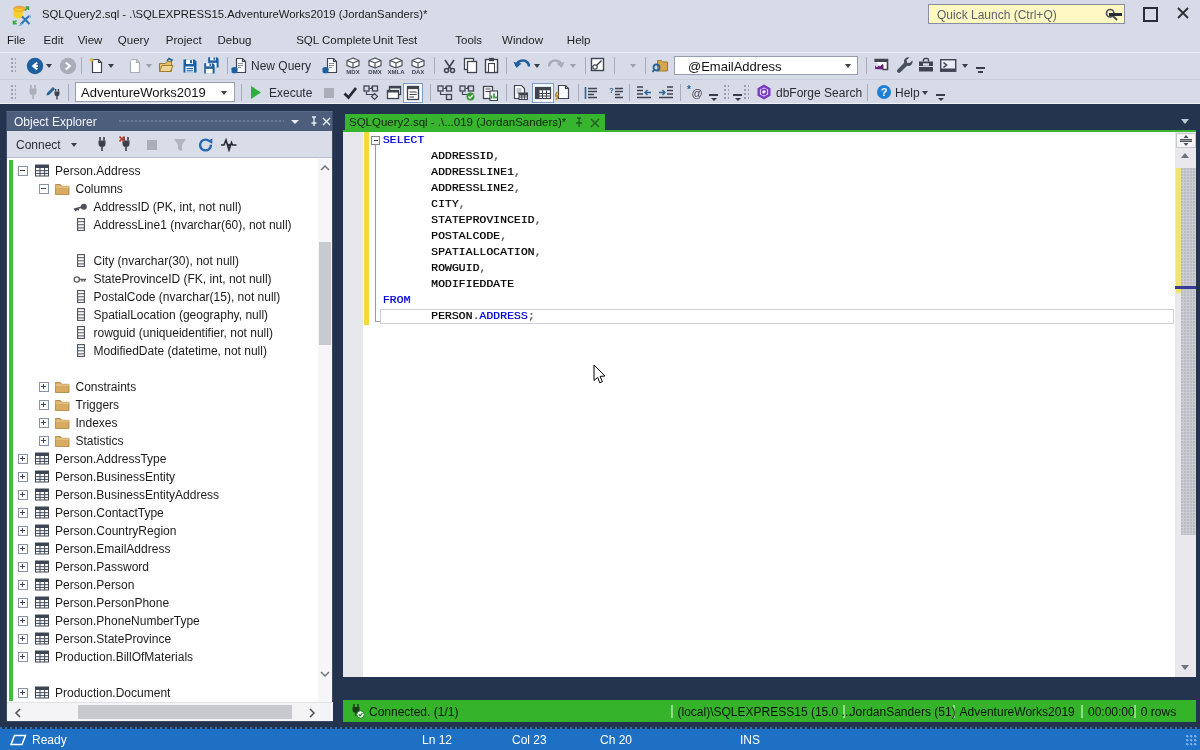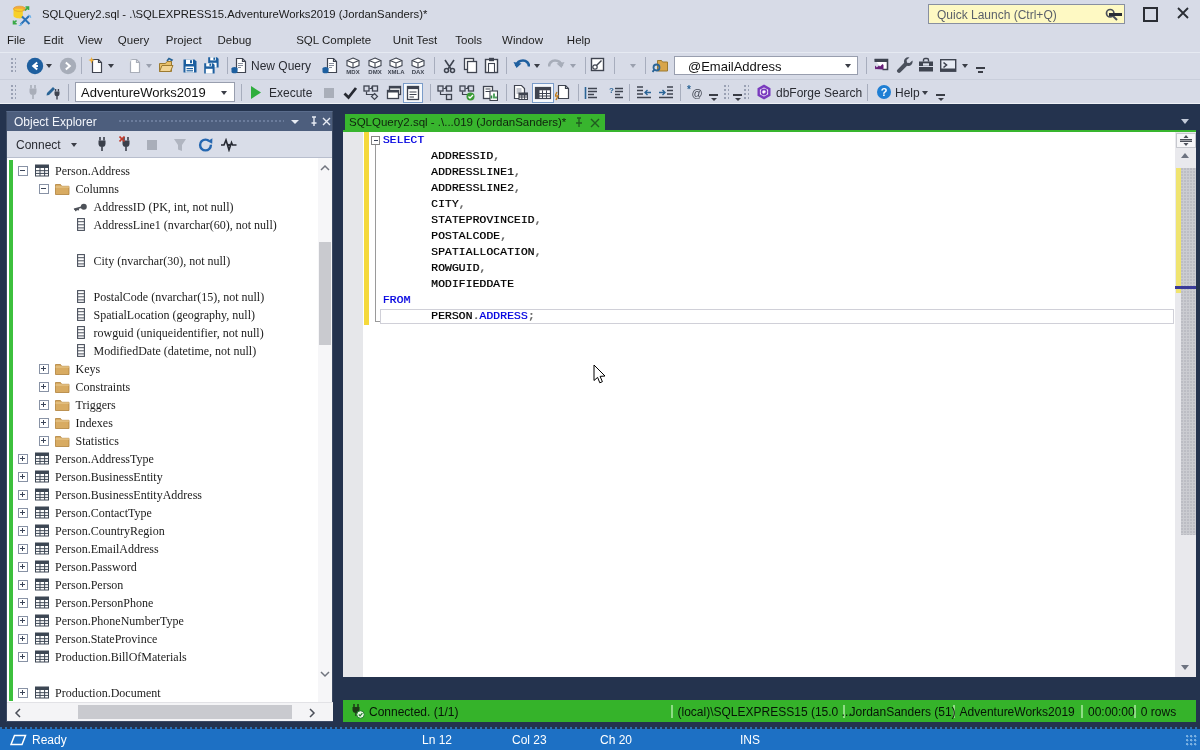--- a/index.html
+++ b/index.html
@@ -19,21 +19,21 @@
 .cv{position:absolute;width:0;height:0;border-left:3.5px solid transparent;border-right:3.5px solid transparent;border-top:4px solid #3a3d46;}
 .tbtext{position:absolute;font-size:12px;color:#2a2c33;white-space:nowrap;}
 .ovf{position:absolute;width:9px;height:9px;}
 .ovf i{position:absolute;left:0;width:9px;height:1.5px;background:#3a3d46;}
 .ovf b{position:absolute;left:1.5px;top:4px;border-left:3px solid transparent;border-right:3px solid transparent;border-top:3.5px solid #3a3d46;}
 
 #oe{left:6px;top:111px;width:327px;height:611px;background:#fff;border:1px solid #3c4a63;border-top:1px solid #5a6c8c;box-sizing:border-box;}
 #oehead{left:0;top:0;width:325px;height:19px;background:#4d5e7d;color:#f2f5fb;font-size:12px;}
 #oetool{left:0;top:19px;width:325px;height:27px;background:#d9dde8;border-bottom:1px solid #b8becd;box-sizing:border-box;}
 #oebody{left:0;top:46px;width:325px;height:544px;background:#fff;overflow:hidden;}
-.trow{position:absolute;left:0;width:325px;height:18px;font-size:12px;color:#1b1b1b;white-space:nowrap;font-family:Liberation Serif, serif;}
+.trow{position:absolute;left:0;width:325px;height:18px;font-size:12px;color:#1b1b1b;white-space:nowrap;}
 .trow span{position:absolute;top:2px;}
 .exp{position:absolute;width:8px;height:8px;top:4px;border:1px solid #8892a5;background:#fff;}
 .exp i{position:absolute;left:1px;top:3px;width:5px;height:1px;background:#3c465a;}
 .exp b{position:absolute;left:3px;top:1px;width:1px;height:5px;background:#3c465a;}
 #greenbar{left:9px;top:160px;width:4px;height:541px;background:#3dc03d;}
 
 #tabwell{left:343px;top:104px;width:853px;height:27px;background:#24334e;}
 #tab{position:absolute;left:2px;top:9.5px;width:260px;height:17.5px;background:#38b52e;color:#10240e;font-size:11.5px;}
 #greenline{left:343px;top:129.5px;width:853px;height:2.5px;background:#38b52e;}
 #editor{left:343px;top:132px;width:853px;height:545px;background:#fff;}
@@ -85,21 +85,21 @@
       <path d="M1 1l10 10M11 1L1 11" stroke="#2a2d34" stroke-width="1.8"></path>
     </svg>
 <div class="abs" id="menubar">
       <span class="menu" style="left:16.2px">File</span>
       <span class="menu" style="left:53.5px">Edit</span>
       <span class="menu" style="left:90px">View</span>
       <span class="menu" style="left:133.5px">Query</span>
       <span class="menu" style="left:183.7px">Project</span>
       <span class="menu" style="left:234.5px">Debug</span>
       <span class="menu" style="left:333.7px">SQL Complete</span>
-      <span class="menu" style="left:415px">Unit Test</span>
+      <span class="menu" style="left:395px">Unit Test</span>
       <span class="menu" style="left:468.7px">Tools</span>
       <span class="menu" style="left:522.5px">Window</span>
       <span class="menu" style="left:578.7px">Help</span>
     </div>
 <div class="abs" id="tb1">
       <div class="grip" style="left:11px"></div>
       <svg class="icon" style="left:26px;top:4px;" width="18" height="18" viewBox="0 0 18 18">
         <circle cx="9" cy="9" r="8.2" fill="#1e5f9f"></circle>
         <path d="M11.2 5.5L7.2 9l4 3.5M7.5 9h4.5" stroke="#fff" stroke-width="2" fill="none"></path>
       </svg>
@@ -483,20 +483,27 @@
           </svg>
           <span style="left:86.5px">AddressLine1 (nvarchar(60), not null)</span>
         </div>
         <div class="trow" style="top:93.6px">
           <svg class="icon" style="left:69.5px;top:2px;" width="8" height="13" viewBox="0 0 8 13">
             <rect x="0.6" y="0.6" width="6.8" height="11.8" fill="#fff" stroke="#4a505c" stroke-width="1.1"></rect>
             <path d="M0.6 3.7h6.8M0.6 6.8h6.8M0.6 9.9h6.8" stroke="#4a505c" stroke-width="1"></path>
           </svg>
           <span style="left:86.5px">City (nvarchar(30), not null)</span>
         </div>
+        <div class="trow" style="top:111.6px">
+          <svg class="icon" style="left:65.5px;top:3px;" width="14" height="13" viewBox="0 0 14 13">
+            <circle cx="3.8" cy="6.5" r="2.6" fill="none" stroke="#5a5e66" stroke-width="1.4"></circle>
+            <path d="M6.5 6.5h6.5M9 6.5v2.3M11.5 6.5v2.3" stroke="#5a5e66" stroke-width="1.4"></path>
+          </svg>
+          <span style="left:86.5px">StateProvinceID (FK, int, not null)</span>
+        </div>
         <div class="trow" style="top:129.6px">
           <svg class="icon" style="left:69.5px;top:2px;" width="8" height="13" viewBox="0 0 8 13">
             <rect x="0.6" y="0.6" width="6.8" height="11.8" fill="#fff" stroke="#4a505c" stroke-width="1.1"></rect>
             <path d="M0.6 3.7h6.8M0.6 6.8h6.8M0.6 9.9h6.8" stroke="#4a505c" stroke-width="1"></path>
           </svg>
           <span style="left:86.5px">PostalCode (nvarchar(15), not null)</span>
         </div>
         <div class="trow" style="top:147.6px">
           <svg class="icon" style="left:69.5px;top:2px;" width="8" height="13" viewBox="0 0 8 13">
             <rect x="0.6" y="0.6" width="6.8" height="11.8" fill="#fff" stroke="#4a505c" stroke-width="1.1"></rect>
@@ -510,31 +517,20 @@
             <path d="M0.6 3.7h6.8M0.6 6.8h6.8M0.6 9.9h6.8" stroke="#4a505c" stroke-width="1"></path>
           </svg>
           <span style="left:86.5px">rowguid (uniqueidentifier, not null)</span>
         </div>
         <div class="trow" style="top:183.6px">
           <svg class="icon" style="left:69.5px;top:2px;" width="8" height="13" viewBox="0 0 8 13">
             <rect x="0.6" y="0.6" width="6.8" height="11.8" fill="#fff" stroke="#4a505c" stroke-width="1.1"></rect>
             <path d="M0.6 3.7h6.8M0.6 6.8h6.8M0.6 9.9h6.8" stroke="#4a505c" stroke-width="1"></path>
           </svg>
           <span style="left:86.5px">ModifiedDate (datetime, not null)</span>
-        </div>
-        <div class="trow" style="top:201.6px">
-          <div class="exp plus" style="left:31.5px">
-            <i></i>
-            <b></b>
-          </div>
-          <svg class="icon" style="left:48px;top:2px;" width="15" height="14" viewBox="0 0 15 14">
-            <path d="M0.5 2.5h5l1.2 1.8h7.3v8.2H0.5z" fill="#d8ab62" stroke="#b0803a" stroke-width="0.8"></path>
-            <path d="M0.5 5h13.5" stroke="#e8c88e" stroke-width="1.2"></path>
-          </svg>
-          <span style="left:68.5px">Keys</span>
         </div>
         <div class="trow" style="top:219.6px">
           <div class="exp plus" style="left:31.5px">
             <i></i>
             <b></b>
           </div>
           <svg class="icon" style="left:48px;top:2px;" width="15" height="14" viewBox="0 0 15 14">
             <path d="M0.5 2.5h5l1.2 1.8h7.3v8.2H0.5z" fill="#d8ab62" stroke="#b0803a" stroke-width="0.8"></path>
             <path d="M0.5 5h13.5" stroke="#e8c88e" stroke-width="1.2"></path>
           </svg>

